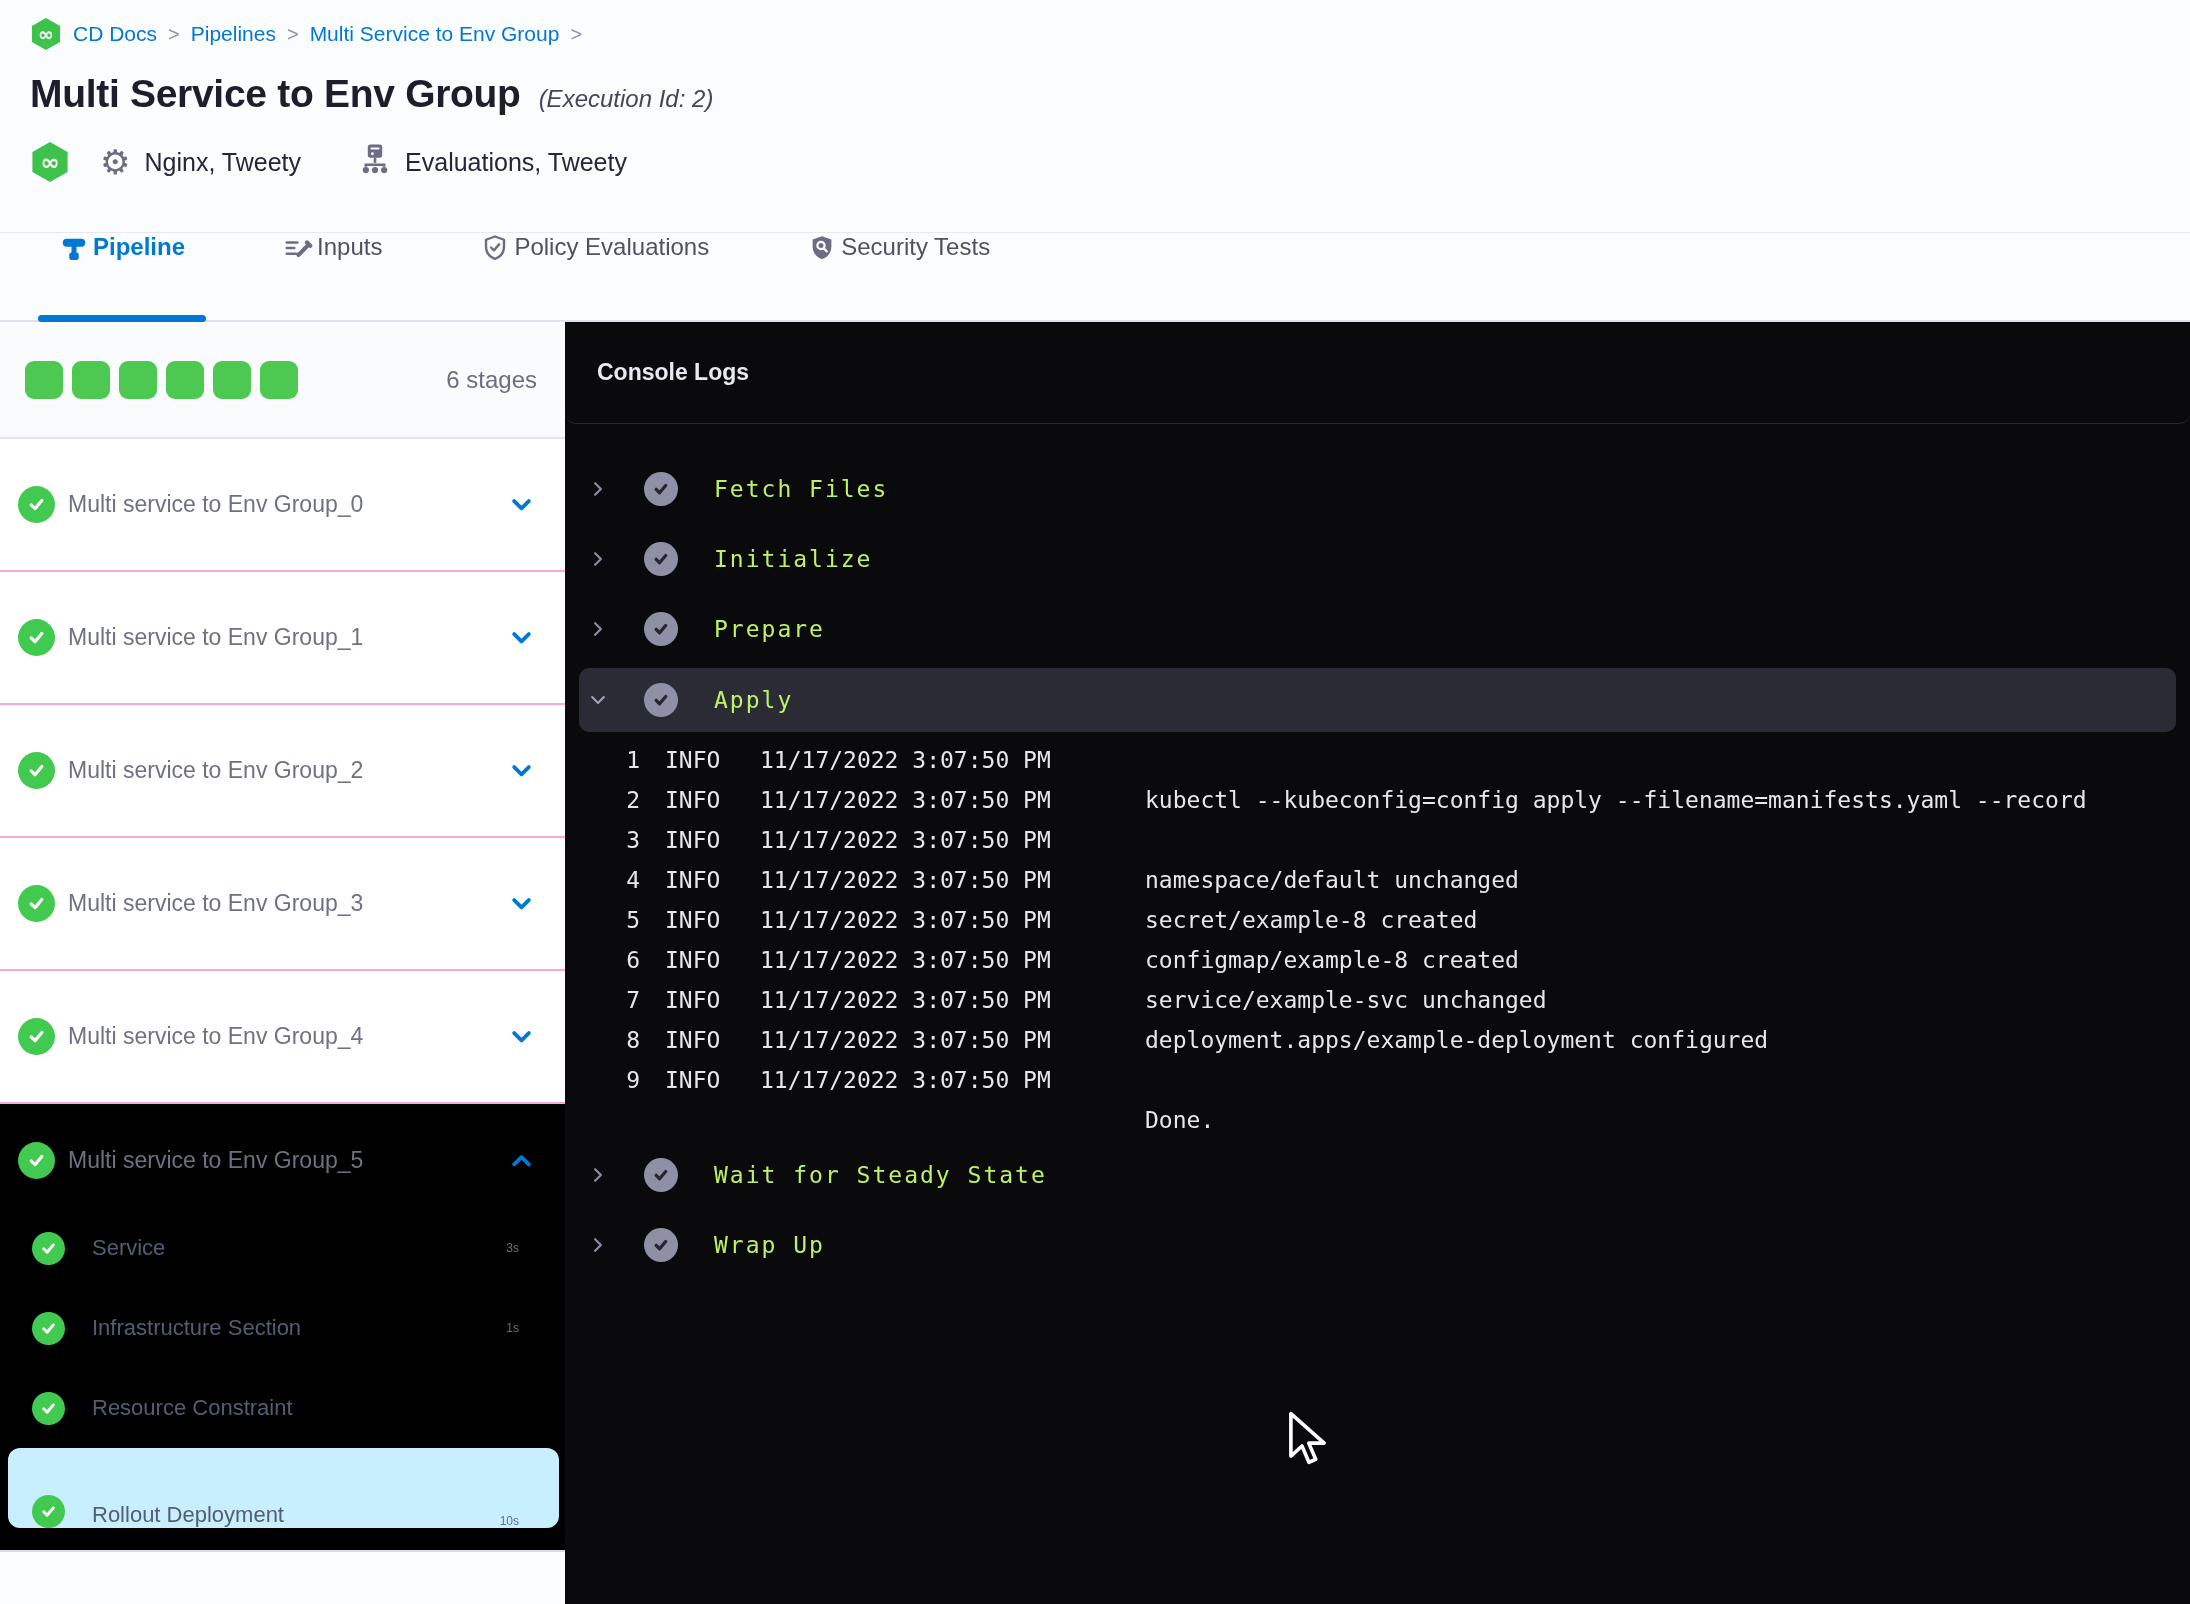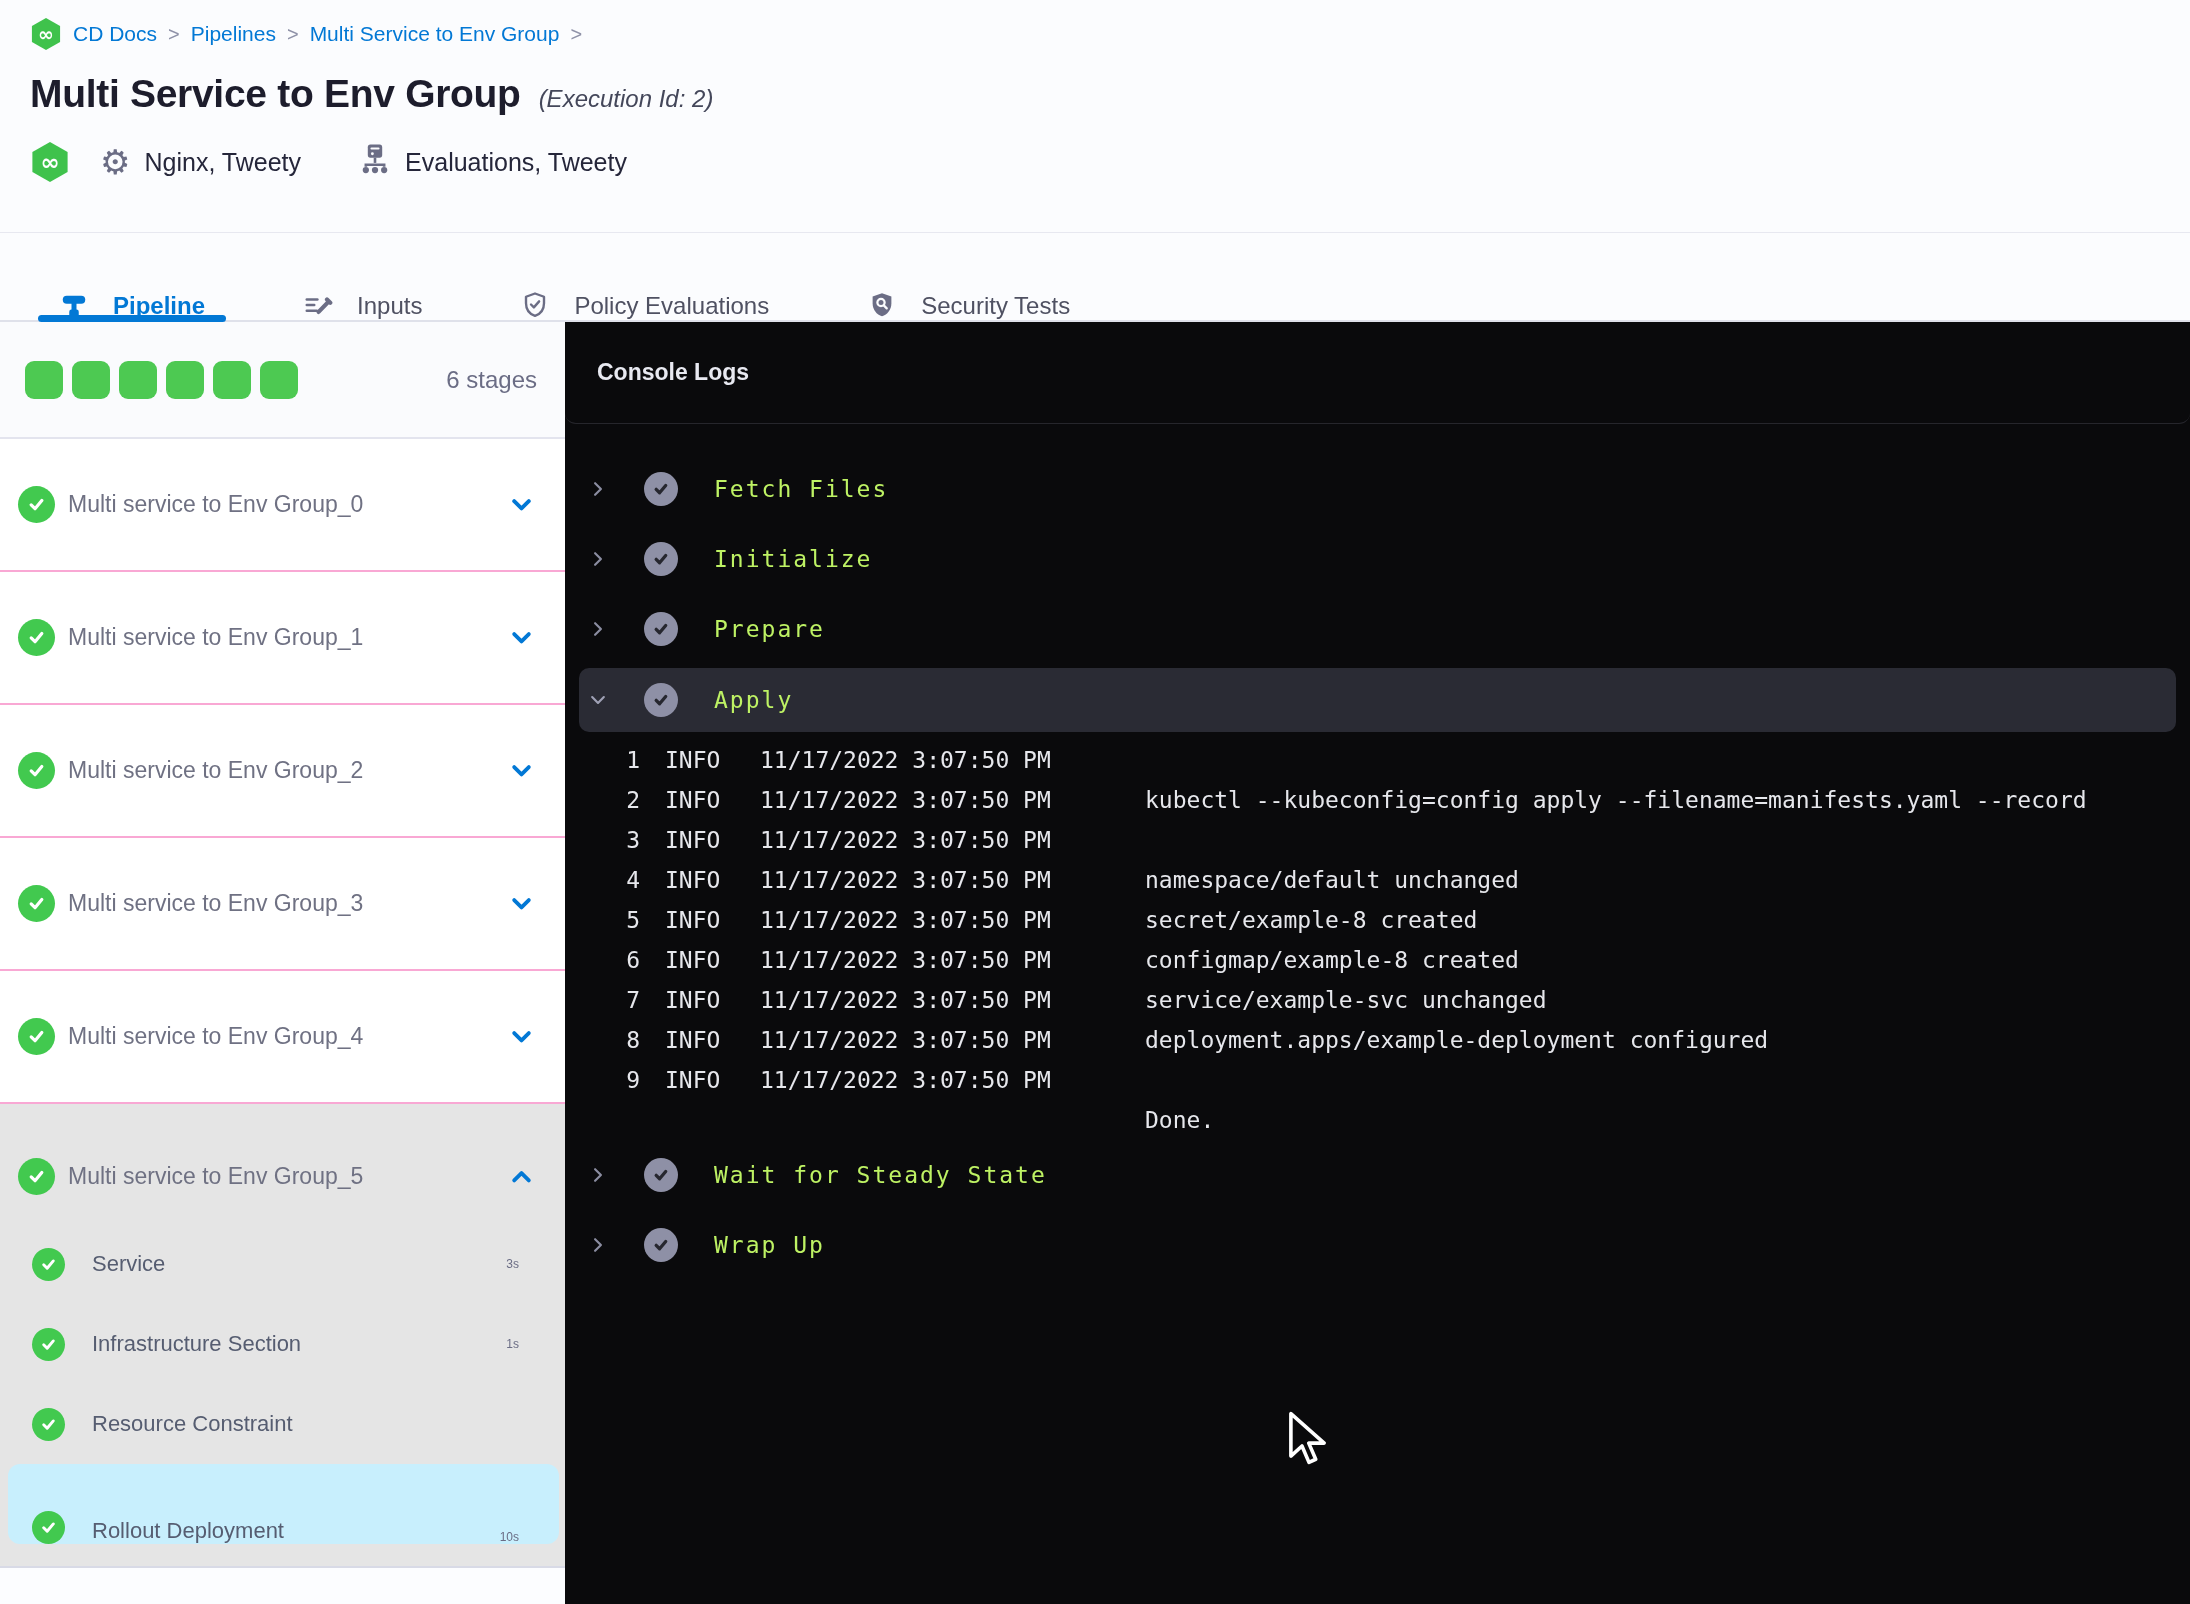--- a/index.html
+++ b/index.html
@@ -31,42 +31,42 @@
   .services-row { margin-top:26px; display:flex; align-items:center; font-size:25px; color:#25263a; }
   .gear { font-family:"DejaVu Sans", sans-serif; font-size:34px; color:#6b6d85; margin:0 14px 0 30px; line-height:1; }
   .envicon { margin:0 14px 0 58px; color:#6b6d85; }
 
   
   .tabbar {
     height:90px; flex:none; background:#fbfcfe;
     border-top:1px solid #e7e8f0; border-bottom:2px solid #dfe1ea;
     display:flex; align-items:stretch; padding-left:38px; gap:56px;
   }
-  .tab { position:relative; display:flex; align-items:flex-end; gap:24px; padding:0 21px; font-size:24px; color:#4f5162; cursor:pointer; }
+  .tab { position:relative; display:flex; align-items:flex-start; gap:4px; padding:0 21px; font-size:24px; color:#4f5162; cursor:pointer; }
   .tab .ticon { color:#6b6d85; display:flex; }
   .tab.active { color:#0278d5; font-weight:700; }
   .tab.active .ticon { color:#0278d5; }
   .tab.active::after { content:""; position:absolute; left:0; right:0; bottom:-2px; height:7px; border-radius:4px; background:#0278d5; }
 
   
   .main { flex:1; display:flex; min-height:0; }
 
   
   .sidebar { width:565px; flex:none; background:#fff; display:flex; flex-direction:column; }
   .summary-row { height:117px; flex:none; background:#fafbfd; border-bottom:2px solid #e3e4ee; display:flex; align-items:center; padding:0 28px 0 25px; }
   .squares { display:flex; gap:9px; }
   .square { width:38px; height:38px; border-radius:9px; background:#4dc952; }
   .stage-count { margin-left:auto; font-size:24px; color:#6b6d85; }
 
   .stage-row { height:133px; flex:none; border-bottom:2px solid #f9a8d4; display:flex; align-items:center; padding:0 30px 0 18px; background:#fff; cursor:pointer; }
   .check { width:37px; height:37px; border-radius:50%; background:#42c94f; flex:none; display:flex; align-items:center; justify-content:center; }
   .stage-label { margin-left:13px; font-size:23px; color:#6f7183; }
   .chev { margin-left:auto; display:flex; }
 
-  .expanded-group { flex:none; background:#e5e5e5; border-bottom:2px solid #d8dae6; padding:24px 0 22px 0; }
+  .expanded-group { flex:none; background:#000000; border-bottom:2px solid #d8dae6; padding:8px 0 22px 0; }
   .group-header { height:96px; display:flex; align-items:center; padding:0 30px 0 18px; cursor:pointer; }
   .substep { height:80px; display:flex; align-items:center; padding:0 40px 0 24px; margin:0 6px 0 8px; border-radius:12px; cursor:pointer; }
   .substep.selected { background:#c8effd;align-items:flex-end; }
   .subcheck { width:33px; height:33px; border-radius:50%; background:#42c94f; flex:none; display:flex; align-items:center; justify-content:center; }
   .sub-label { margin-left:27px; font-size:22px; color:#565d71; }
   .duration { margin-left:auto; font-size:12px; color:#6b6d85; }
   .side-filler { flex:1; background:#fcfdff; }
 
   
   .console { flex:1; min-width:0; background:#0a0a0c; position:relative; }

